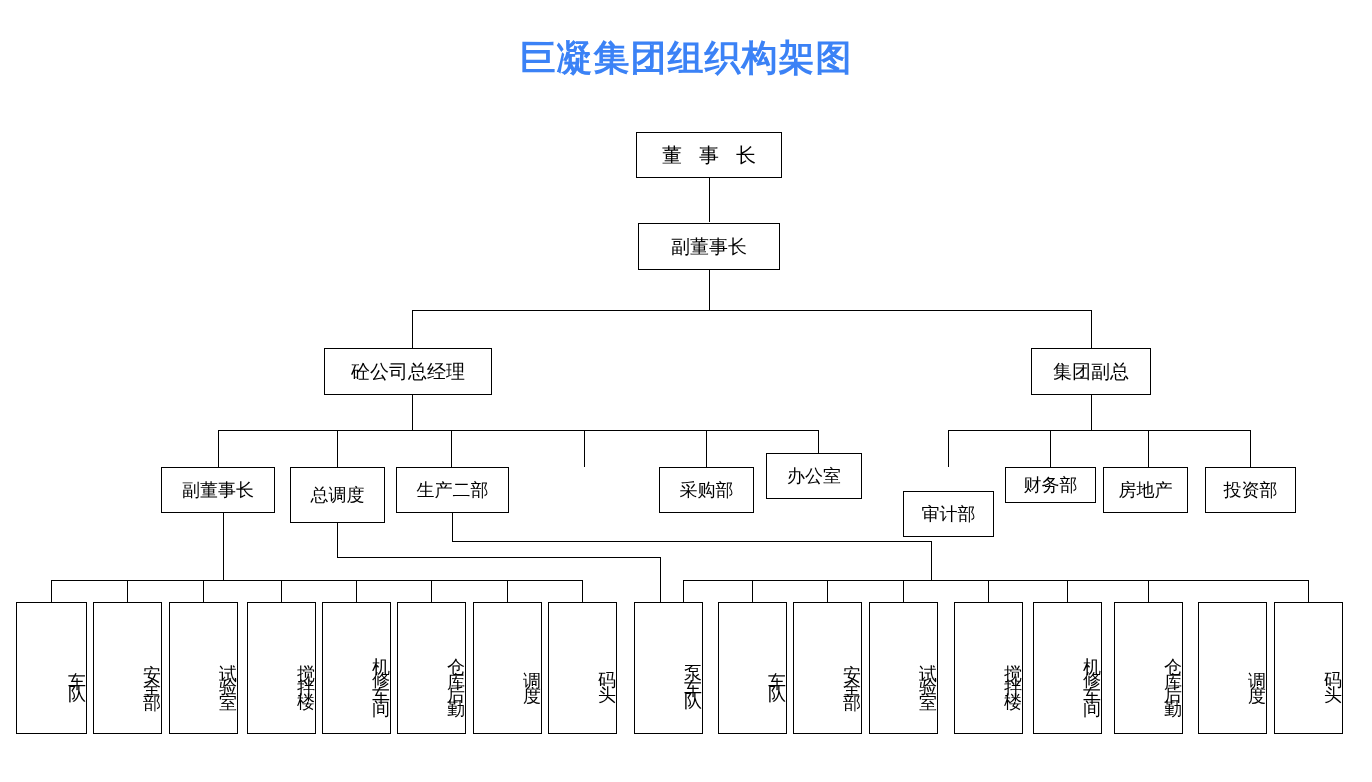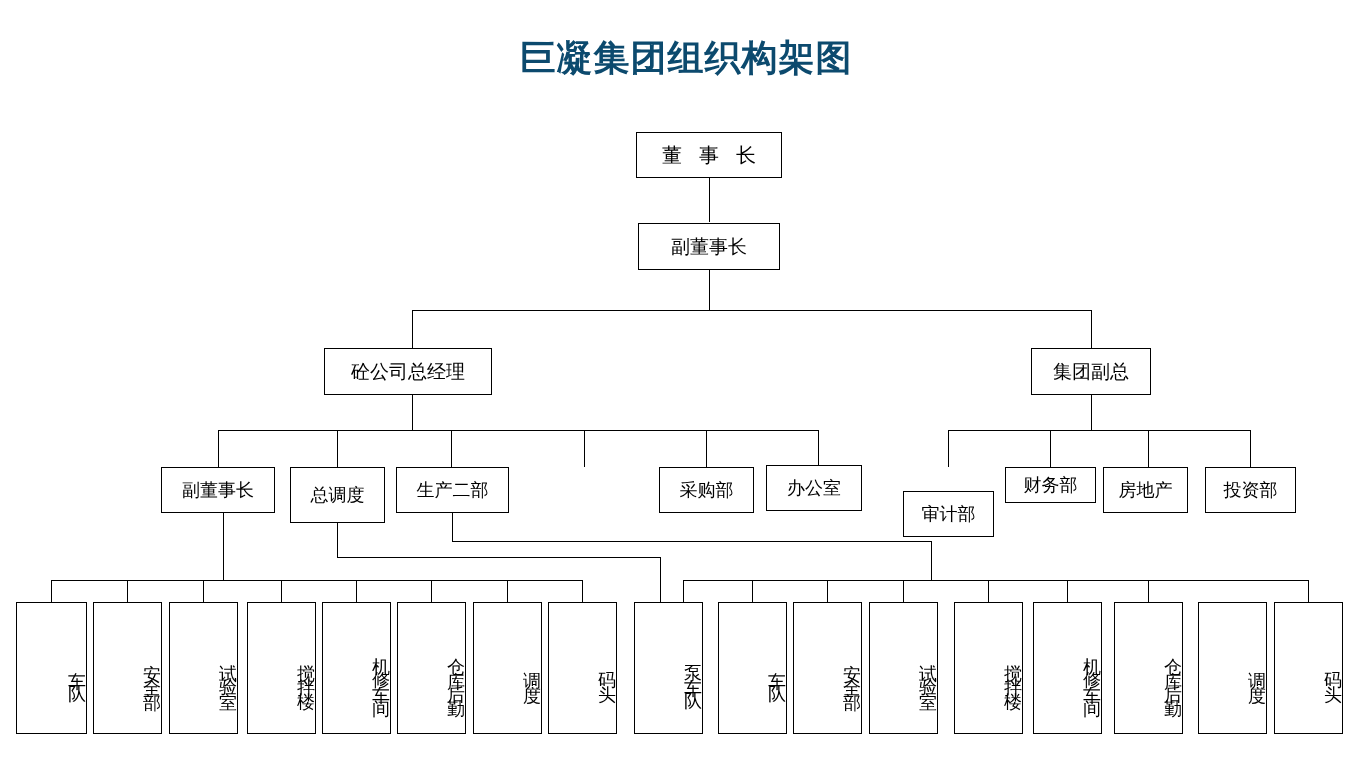--- a/index.html
+++ b/index.html
@@ -21,21 +21,21 @@
   .title {
     position: absolute;
     left: 0;
     top: 36px;
     width: 1372px;
     text-align: center;
     font-size: 36px;
     font-weight: bold;
     letter-spacing: 1px;
     line-height: 44px;
-    color: #0c4a6e;
+    color: #3b82f6;
   }
   .node {
     position: absolute;
     box-sizing: border-box;
     border: 1px solid #000000;
     background: #ffffff;
     display: flex;
     align-items: center;
     justify-content: center;
     text-align: center;
@@ -134,21 +134,21 @@
   <div class="node lvl2" style="left:638px; top:223px; width:142px; height:47px;">副董事长</div>
 
   <div class="node lvl2" style="left:324px; top:348px; width:168px; height:47px;">砼公司总经理</div>
 
   <div class="node lvl2" style="left:1031px; top:348px; width:120px; height:47px;">集团副总</div>
 
   <div class="node lvl3" style="left:161px; top:467px; width:114px; height:46px;">副董事长</div>
   <div class="node lvl3" style="left:290px; top:467px; width:95px; height:56px;">总调度</div>
   <div class="node lvl3" style="left:396px; top:467px; width:113px; height:46px;">生产二部</div>
   <div class="node lvl3" style="left:659px; top:467px; width:95px; height:46px;">采购部</div>
-  <div class="node lvl3" style="left:766px; top:465px; width:96px; height:46px;">办公室</div>
+  <div class="node lvl3" style="left:766px; top:453px; width:96px; height:46px;">办公室</div>
 
   <div class="node lvl3" style="left:903px; top:491px; width:91px; height:46px;">审计部</div>
   <div class="node lvl3" style="left:1005px; top:467px; width:91px; height:36px;">财务部</div>
   <div class="node lvl3" style="left:1103px; top:467px; width:85px; height:46px;text-align:center;">房地产</div>
   <div class="node lvl3" style="left:1205px; top:467px; width:91px; height:46px;">投资部</div>
 
   <div class="node leaf" style="left:16px; top:602px; width:71px; height:132px;">车队</div>
   <div class="node leaf" style="left:93px; top:602px; width:69px; height:132px;">安全部</div>
   <div class="node leaf" style="left:169px; top:602px; width:69px; height:132px;">试验室</div>
   <div class="node leaf" style="left:247px; top:602px; width:69px; height:132px;">搅拌楼</div>

